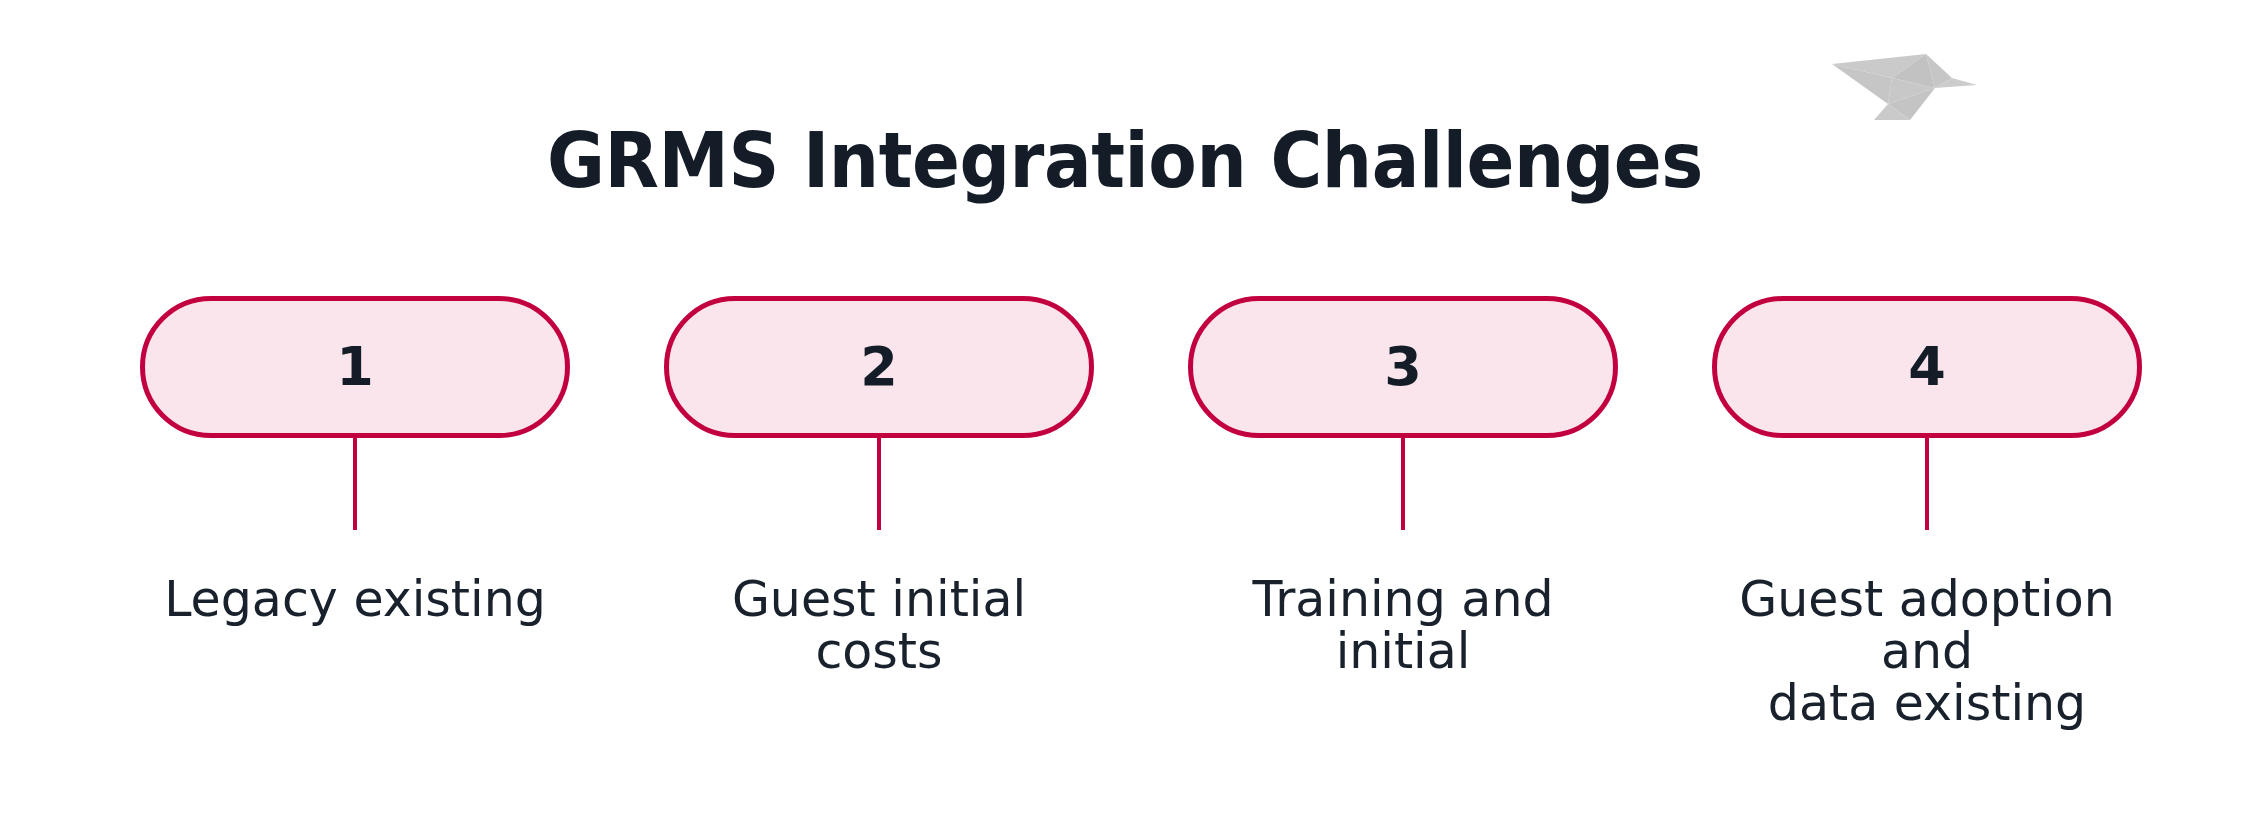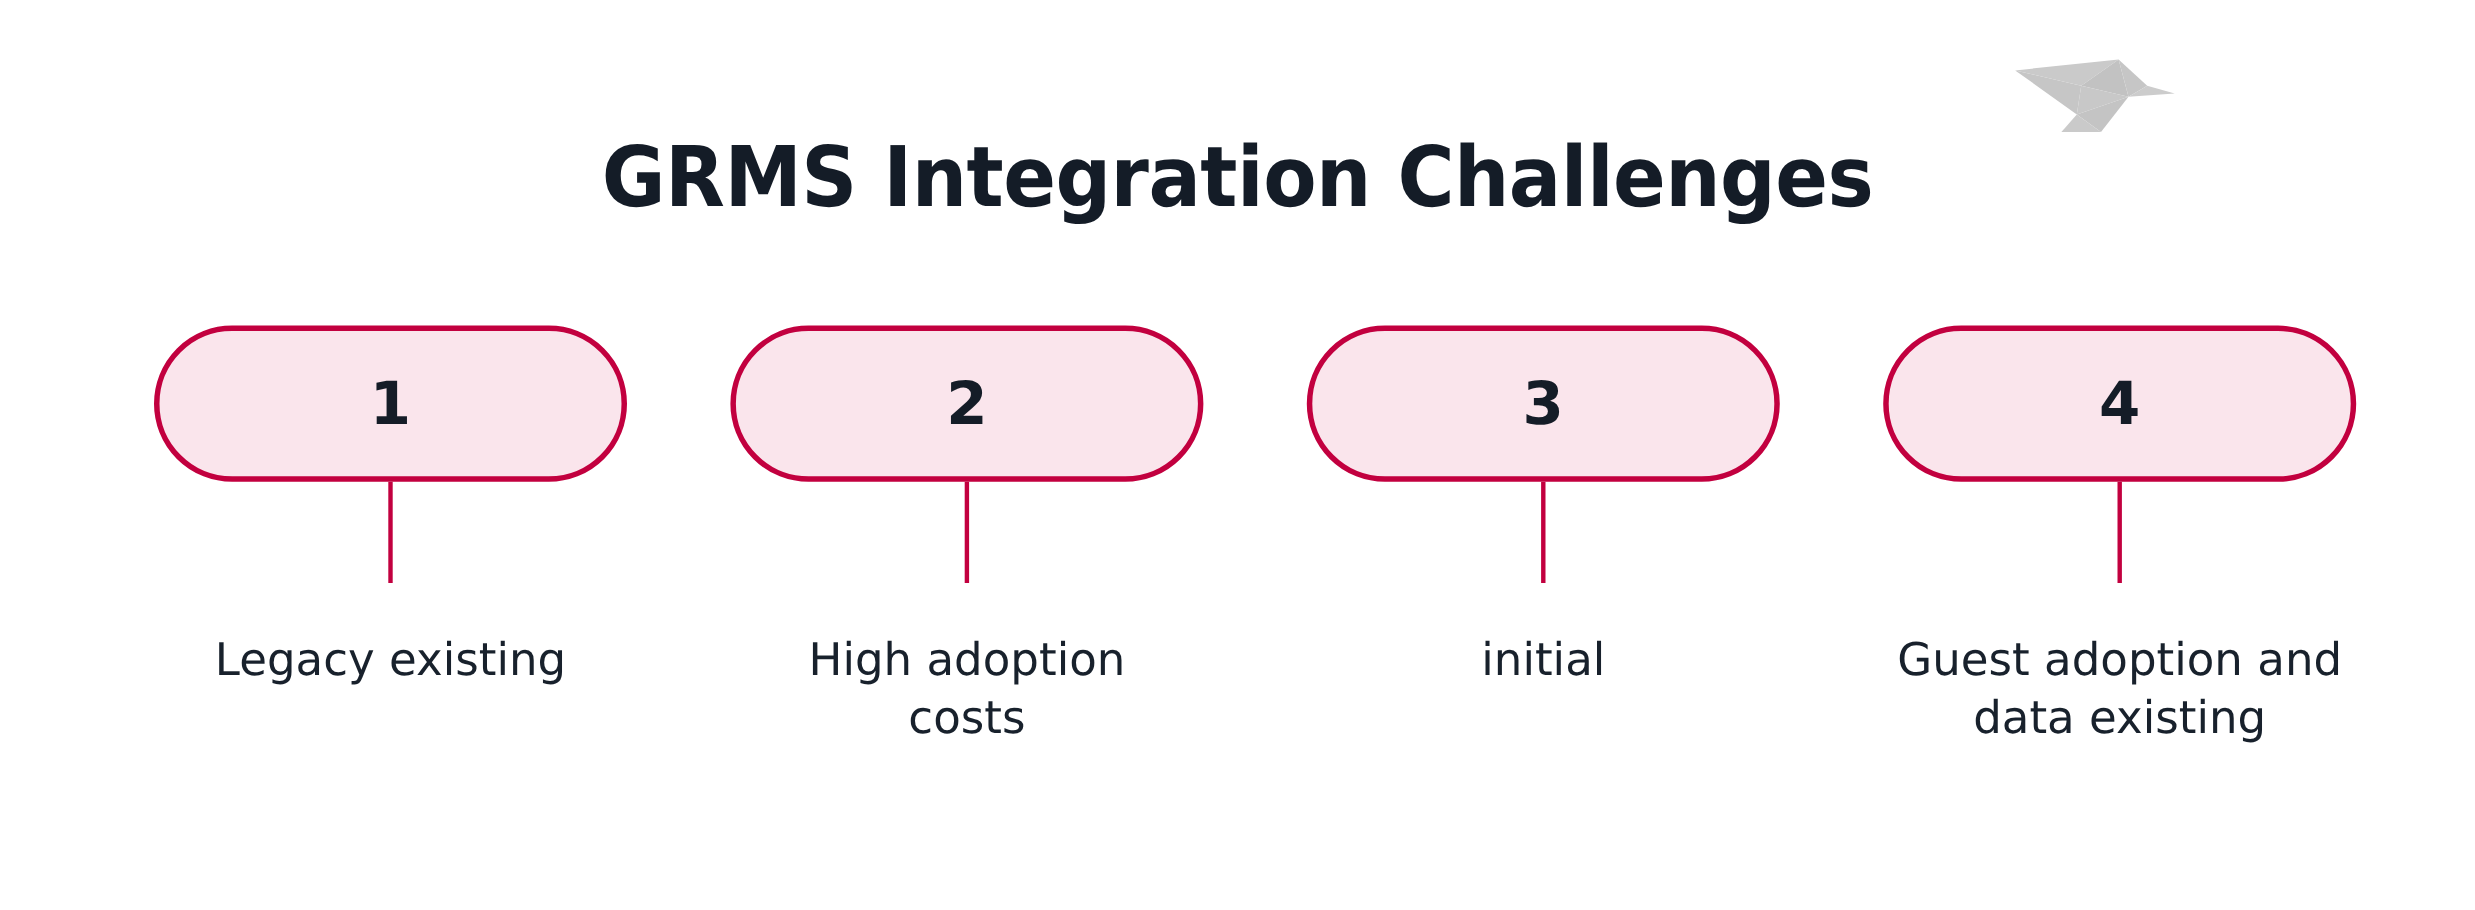--- a/index.html
+++ b/index.html
@@ -95,21 +95,21 @@
     background: #C2003F;
     flex: none;
   }
 
   .step-label {
     margin-top: 44px;
     width: 430px;
     text-align: center;
     font-family: "DejaVu Sans", sans-serif;
     font-weight: 400;
-    font-size: 41px;
+    font-size: 49px;
     line-height: 52px;
     color: #18212C;
   }
   .step-label .line { display: block; }
 </style>
 </head>
 <body>
 
 <div class="slide">
 
@@ -139,31 +139,32 @@
         <span class="line">Legacy existing</span>
       </div>
     </div>
 
     <div class="step">
       <div class="badge">
         <span>2</span>
       </div>
       <div class="connector"></div>
       <div class="step-label">
-        <span class="line">High adoption</span>
+        <span class="line">Guest initial</span>
         <span class="line">costs</span>
       </div>
     </div>
 
     <div class="step">
       <div class="badge">
         <span>3</span>
       </div>
       <div class="connector"></div>
       <div class="step-label">
+        <span class="line">Training and</span>
         <span class="line">initial</span>
       </div>
     </div>
 
     <div class="step">
       <div class="badge">
         <span>4</span>
       </div>
       <div class="connector"></div>
       <div class="step-label">

